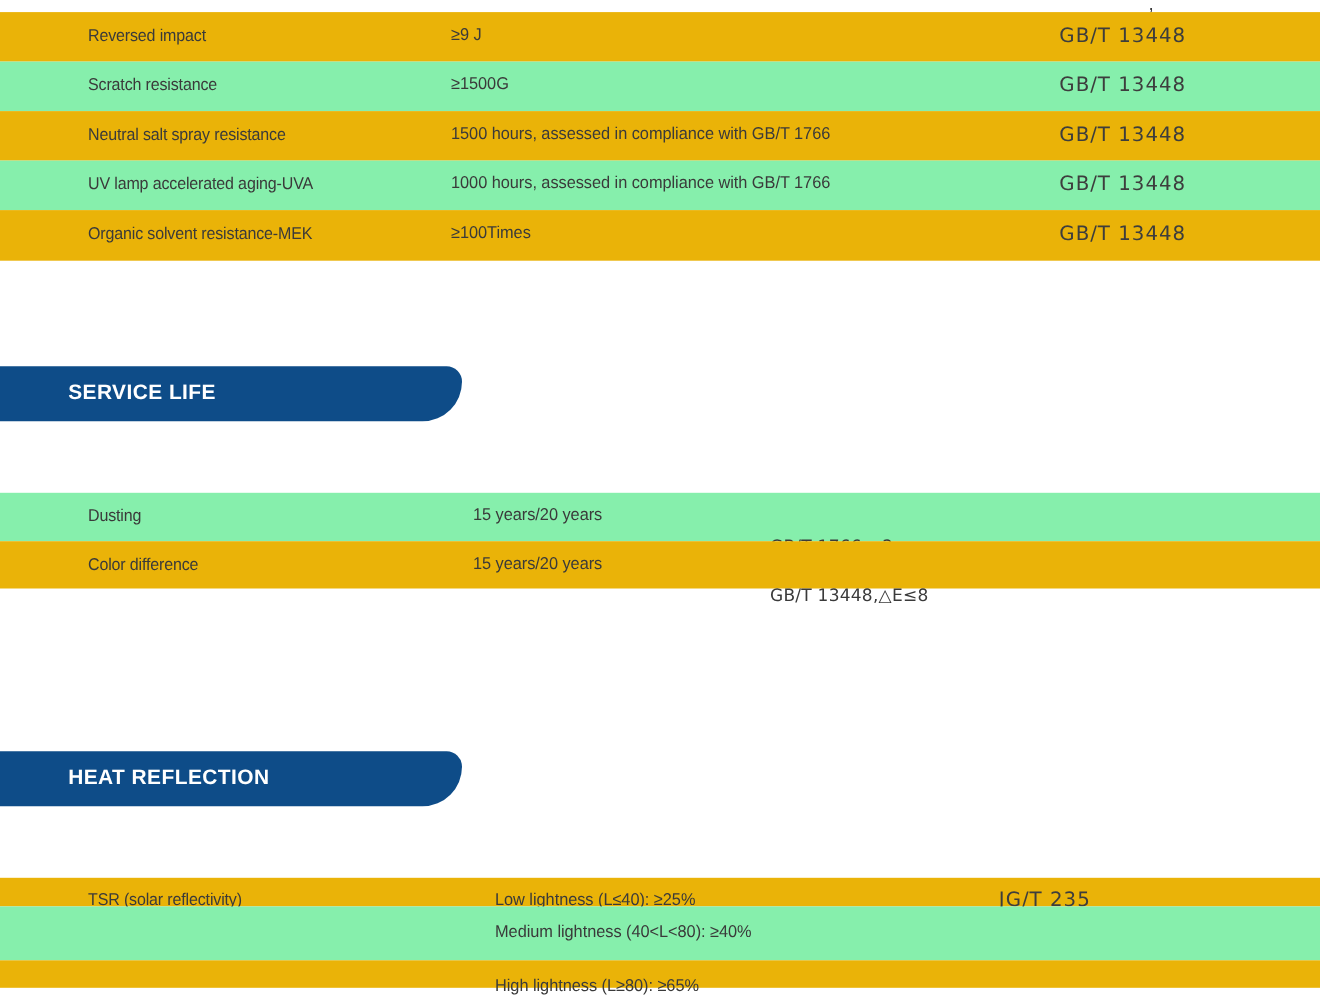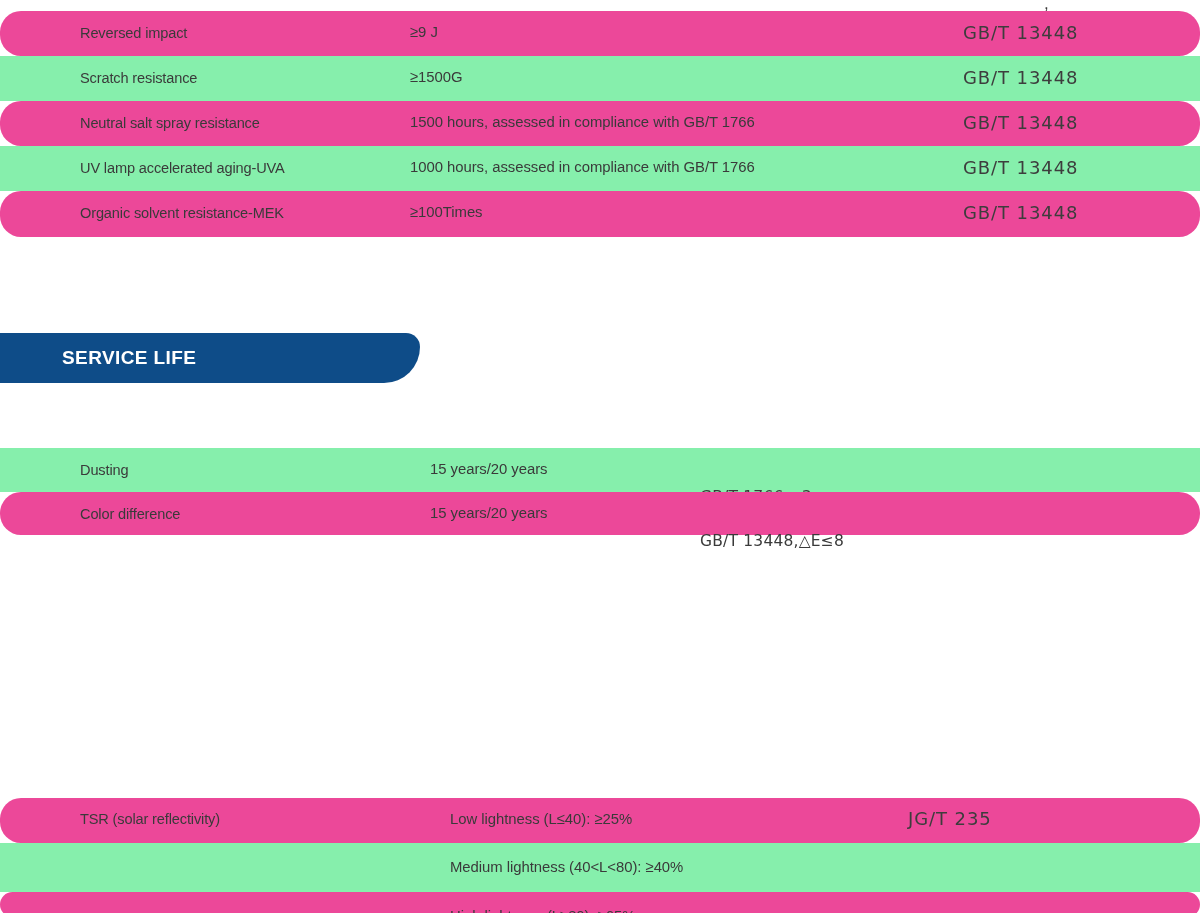--- a/index.html
+++ b/index.html
@@ -38,21 +38,21 @@
     position: absolute;
     left: 0;
     width: 1200px;
   }
   .row {
     position: relative;
     width: 1200px;
     box-sizing: border-box;
     display: block;
   }
-  .row.shaded { background: #ec4899; border-radius: 21px; }
+  .row.shaded { background: #eab308; }
   .row.plain  { background: #86efac; }
 
   .cell {
     position: absolute;
     white-space: nowrap;
     color: #3a3a3a;
   }
 
   
   .c-label {
@@ -168,24 +168,27 @@
     </div>
 
     <div class="row shaded" style="height:43px;">
       <span class="cell c-label" style="left:80px; top:13px;">Color difference</span>
       <span class="cell c-value" style="left:430px; top:12px;">15 years/20 years</span>
       <span class="cell c-std-sm" style="left:700px; top:12px;">GB/T 13448,△E≤8</span>
     </div>
 
   </div>
 
+  <div class="banner" style="top:683px; width:420px;">
+    <span class="banner-text">HEAT REFLECTION</span>
+  </div>
 
   <div class="table" style="top:798px;">
 
-    <div class="row shaded" style="height:45px;">
+    <div class="row shaded" style="height:26px;">
       <span class="cell c-label" style="left:80px; top:12px;">TSR (solar reflectivity)</span>
       <span class="cell c-value" style="left:450px; top:12px;">Low lightness (L≤40): ≥25%</span>
       <span class="cell c-std" style="left:908px; top:10px;">JG/T 235</span>
     </div>
 
     <div class="row plain" style="height:49px;">
       <span class="cell c-label" style="left:80px; top:15px;"></span>
       <span class="cell c-value" style="left:450px; top:15px;">Medium lightness (40&lt;L&lt;80): ≥40%</span>
       <span class="cell c-std" style="left:908px; top:13px;"></span>
     </div>

